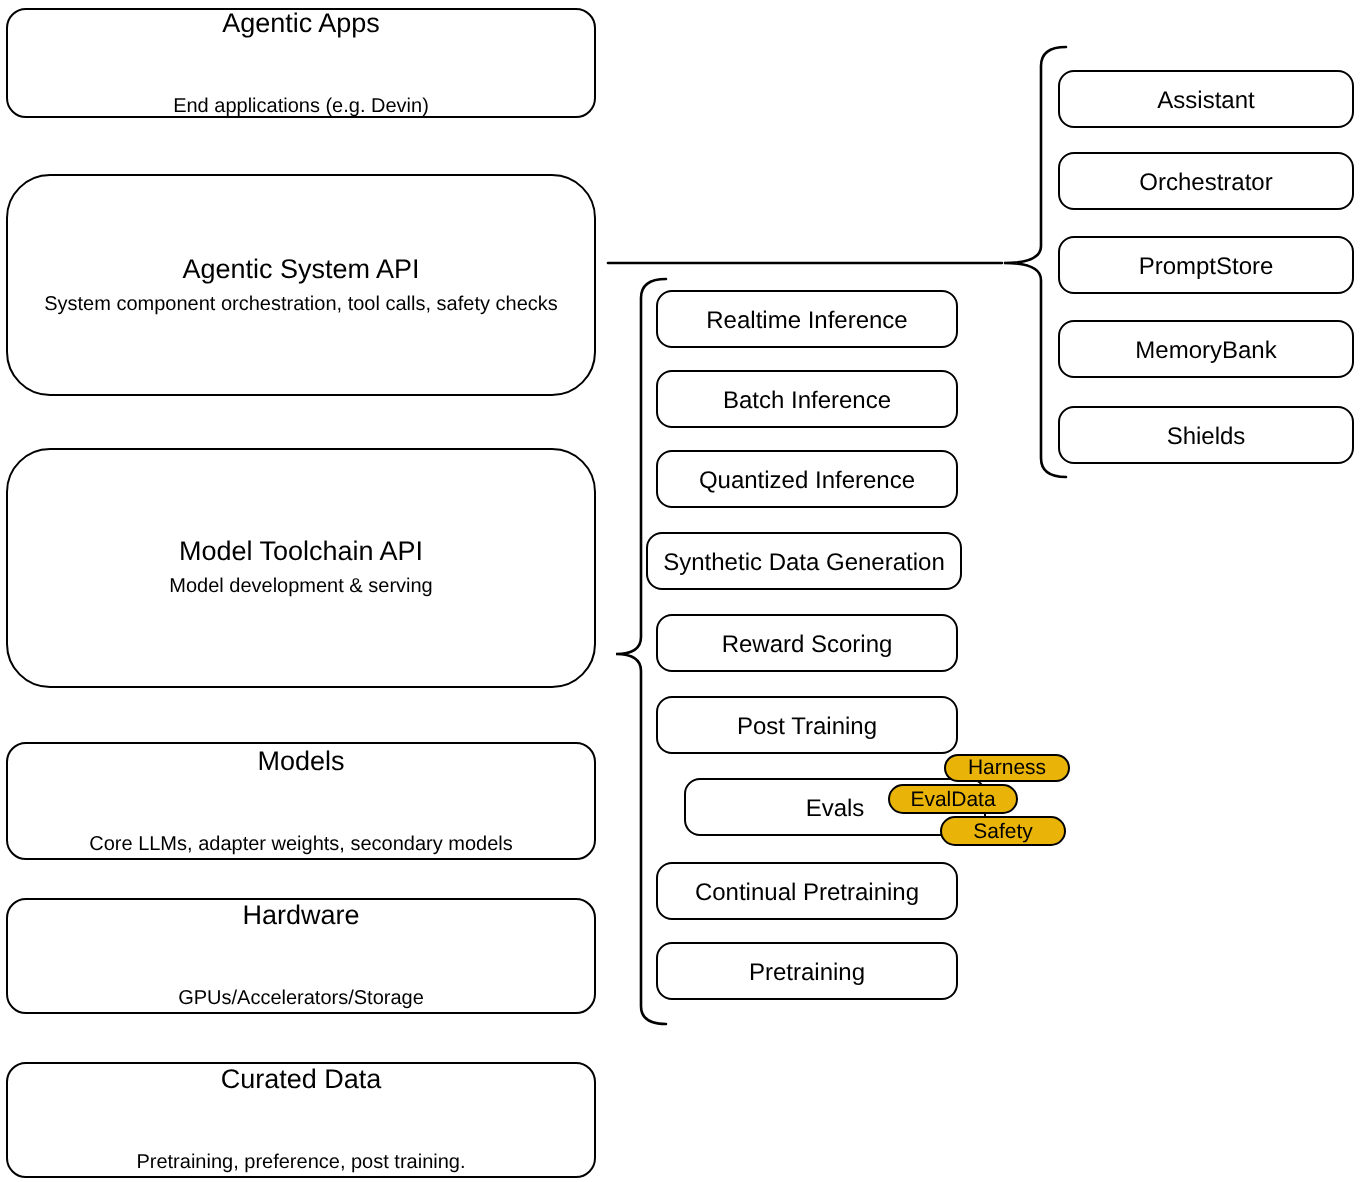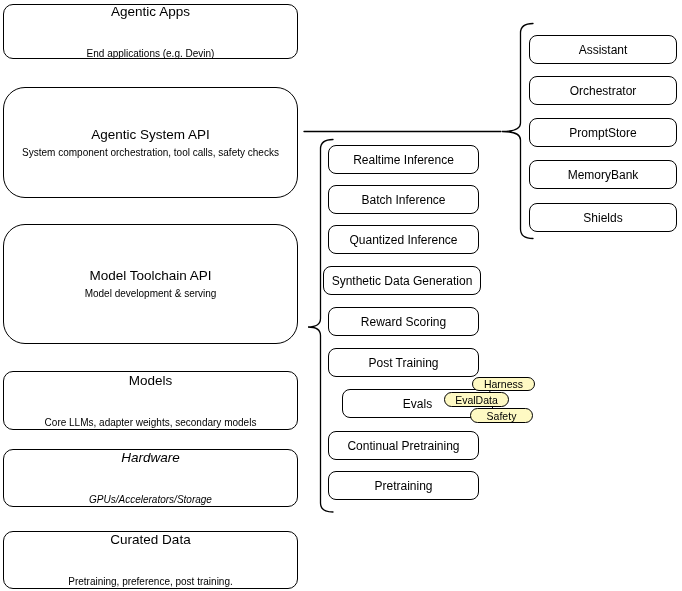--- a/index.html
+++ b/index.html
@@ -70,21 +70,21 @@
     align-items: center;
     justify-content: center;
     font-size: 12px;
     white-space: nowrap;
   }
   .pill {
     position: absolute;
     box-sizing: border-box;
     border: 1.3px solid #000000;
     border-radius: 8px;
-    background: #fef9c3;
+    background: #eab308;
     display: flex;
     align-items: center;
     justify-content: center;
     font-size: 10.5px;
     white-space: nowrap;
     z-index: 3;
   }
   #overlay {
     position: absolute;
     left: 0;
@@ -113,21 +113,21 @@
   <div class="bigbox r22" style="top:224px; height:120px;">
     <div class="title">Model Toolchain API</div>
     <div class="subtitle">Model development &amp; serving</div>
   </div>
 
   <div class="bigbox r10" style="top:371px; height:59px;">
     <div class="title">Models</div>
     <div class="subtitle">Core LLMs, adapter weights, secondary models</div>
   </div>
 
-  <div class="bigbox r10" style="top:449px; height:58px;font-style:italic;">
+  <div class="bigbox r10" style="top:449px; height:58px;">
     <div class="title">Hardware</div>
     <div class="subtitle">GPUs/Accelerators/Storage</div>
   </div>
 
   <div class="bigbox r10" style="top:531px; height:58px;">
     <div class="title">Curated Data</div>
     <div class="subtitle">Pretraining, preference, post training.</div>
   </div>
 
   <div class="midbox" style="top:145px;">Realtime Inference</div>

